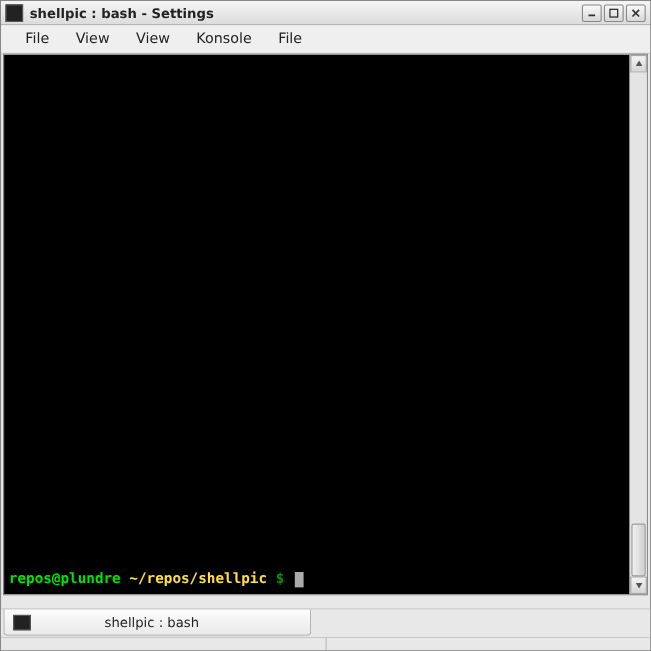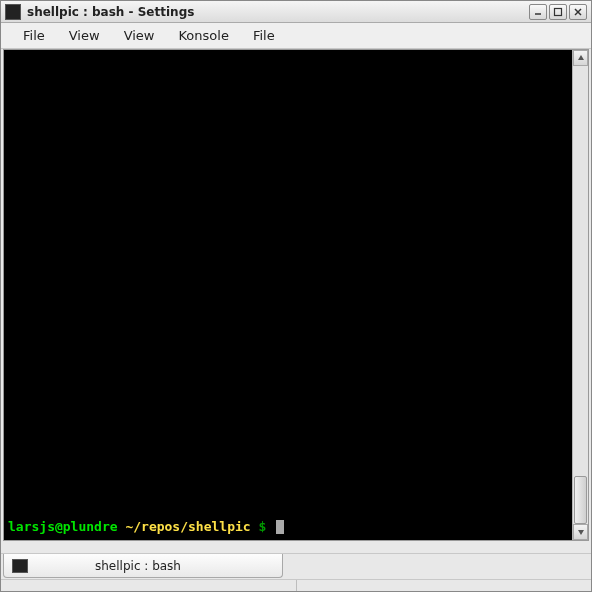--- a/index.html
+++ b/index.html
@@ -223,21 +223,21 @@
     <div class="menu-item">File</div>
     <div class="menu-item">View</div>
     <div class="menu-item">View</div>
     <div class="menu-item">Konsole</div>
     <div class="menu-item">File</div>
   </div>
 
   <div class="terminal-area">
     <div class="terminal-content">
       <div class="prompt-line">
-        <span class="prompt-user">larsjs@plundre</span>
+        <span class="prompt-user">repos@plundre</span>
         <span> </span>
         <span class="prompt-path">~/repos/shellpic</span>
         <span> </span>
         <span class="prompt-sym">$</span>
         <span class="cursor-block"></span>
       </div>
     </div>
     <div class="scrollbar">
       <div class="scroll-btn">
         <svg viewBox="0 0 8 8">

